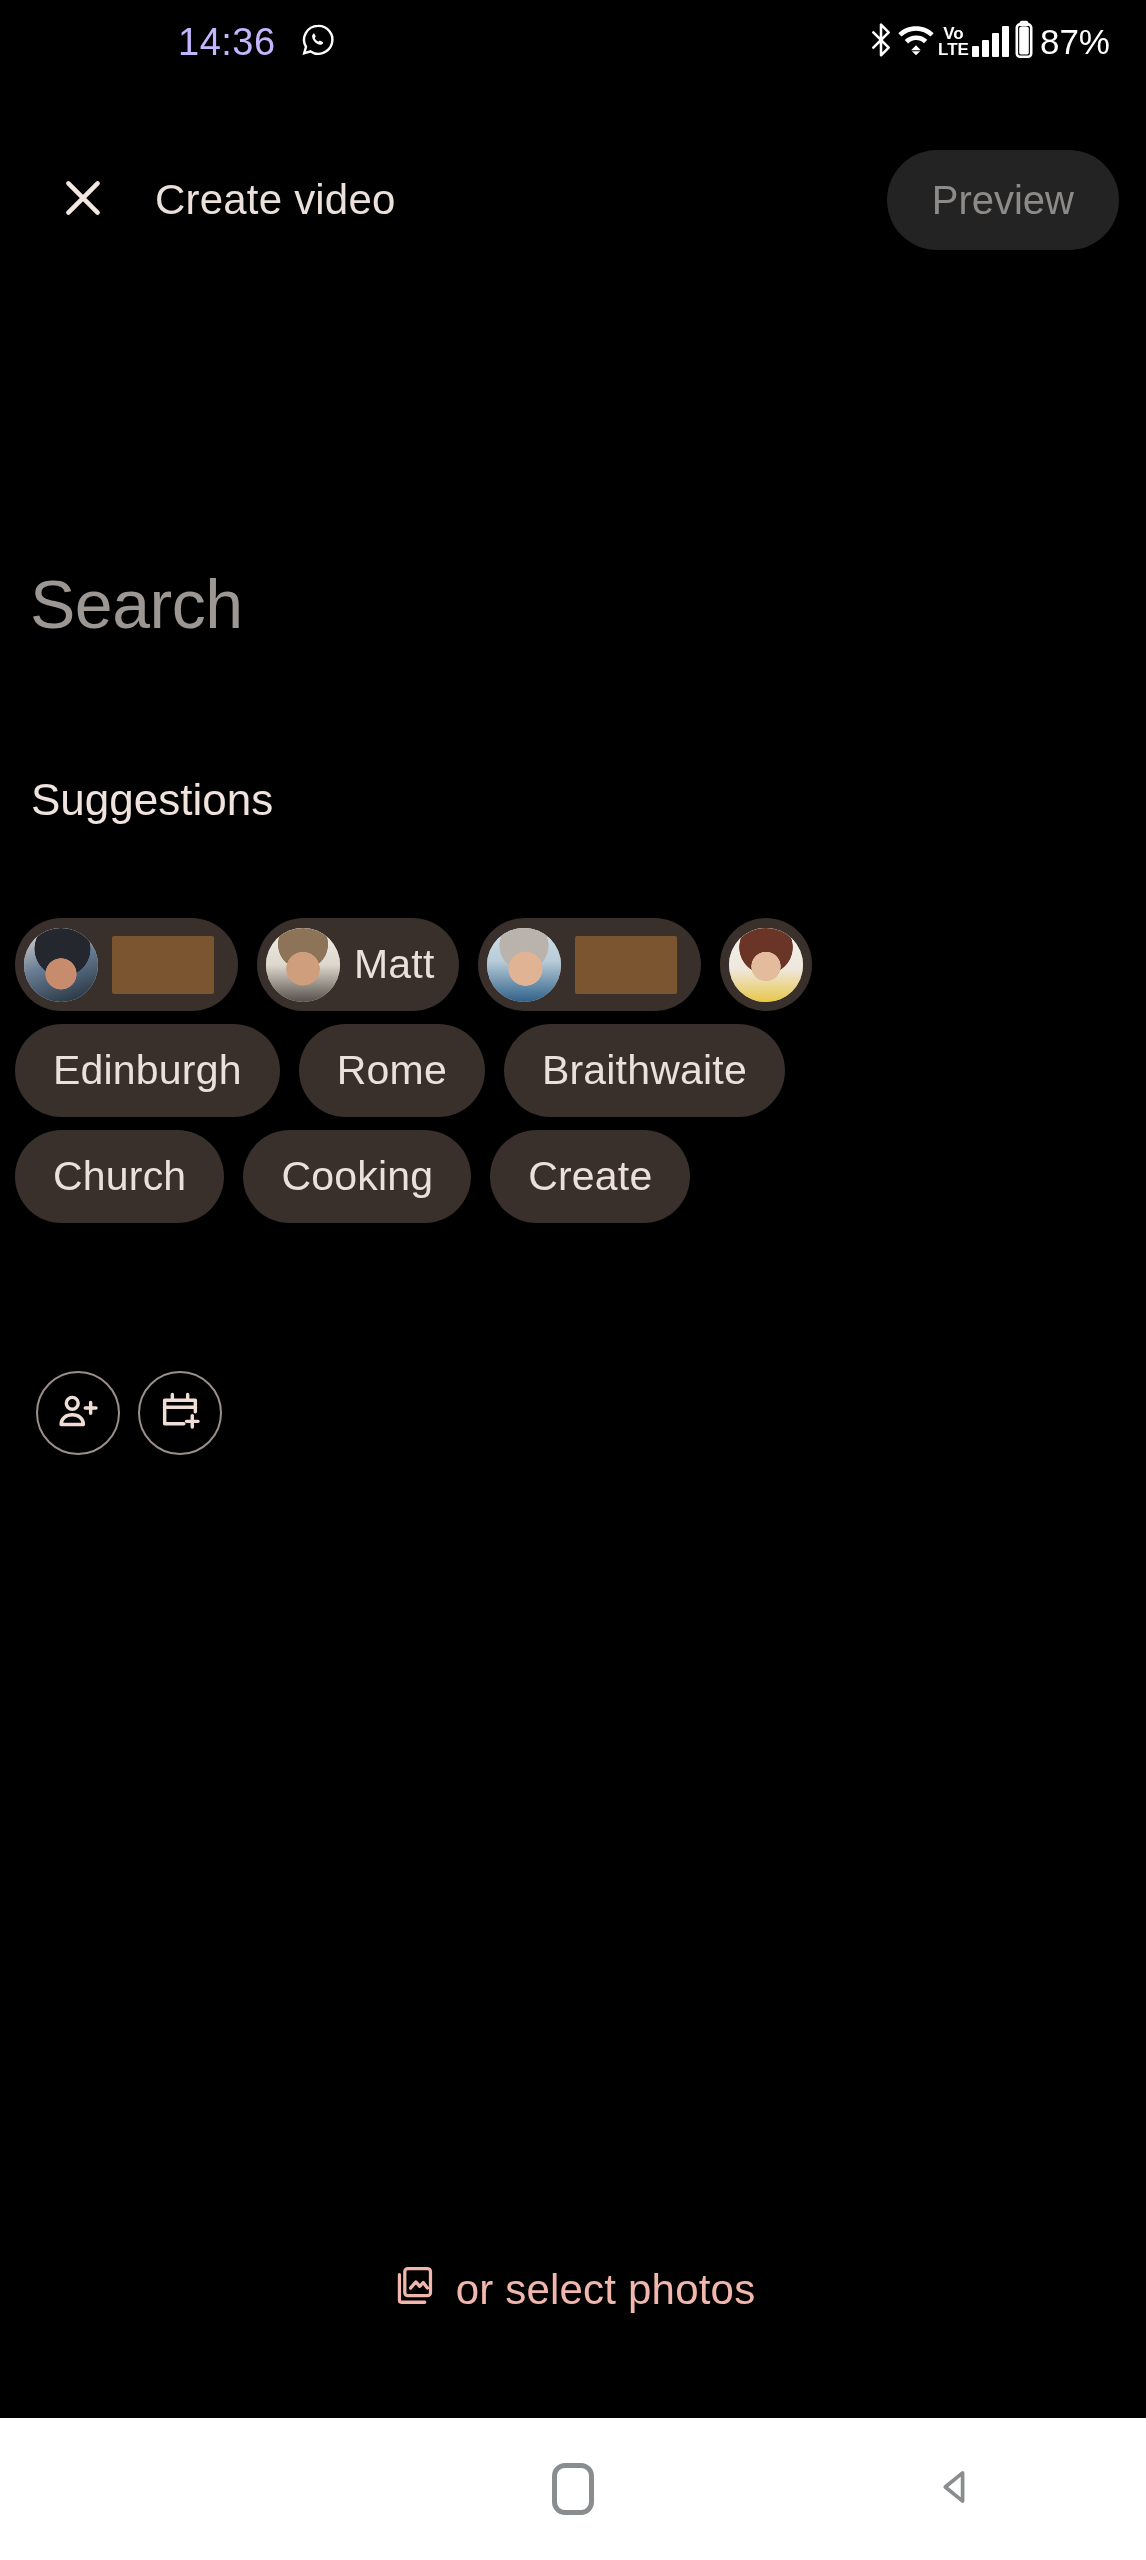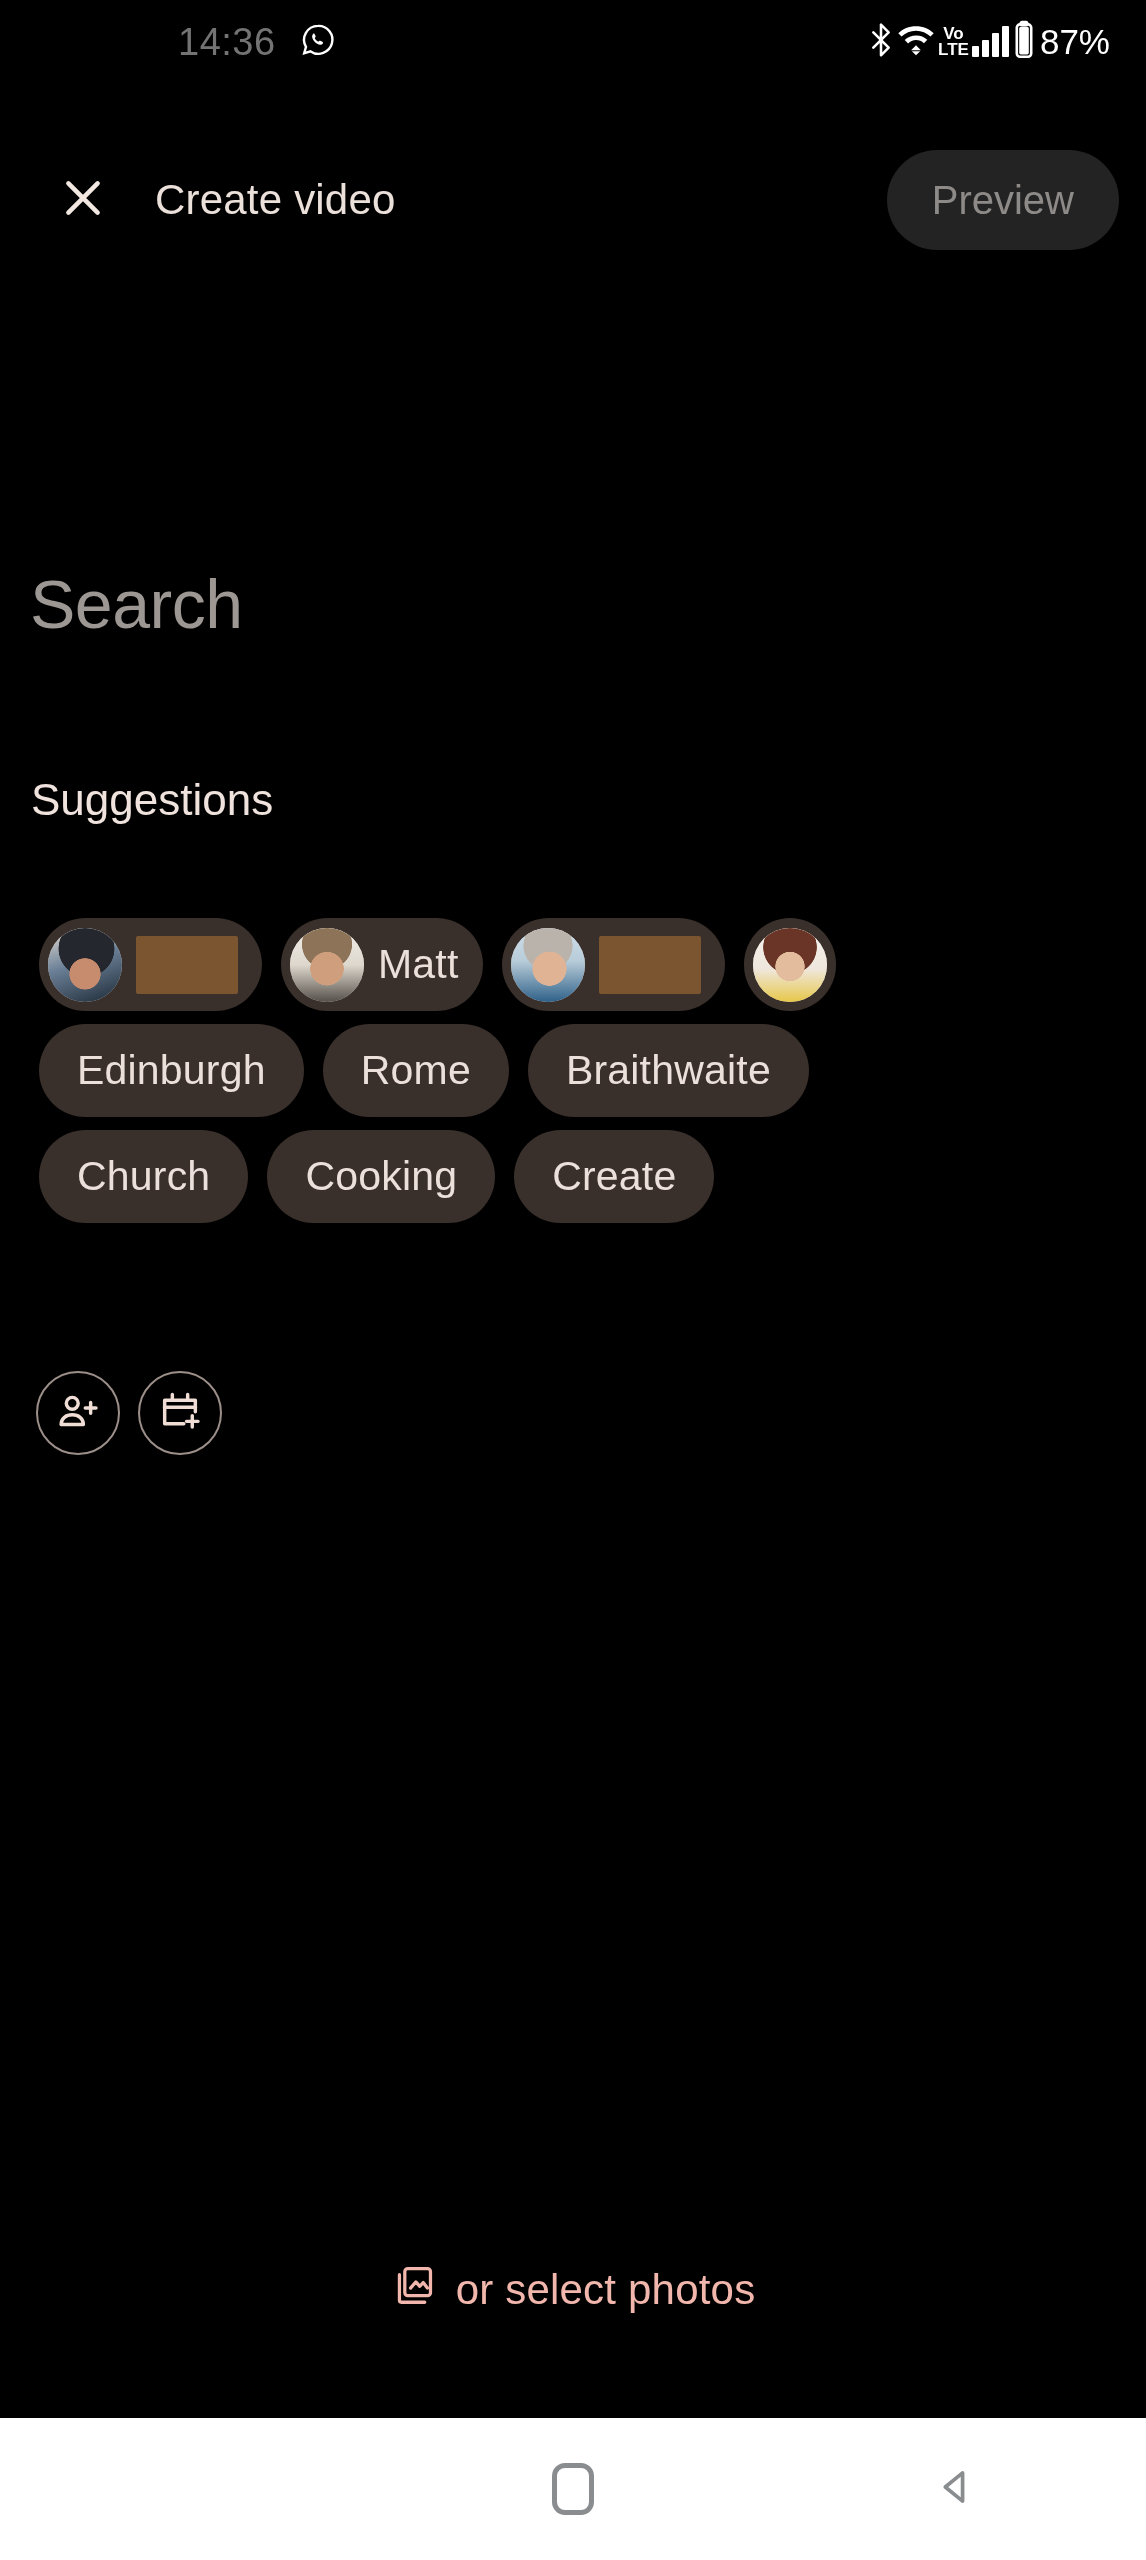--- a/index.html
+++ b/index.html
@@ -27,21 +27,21 @@
   }
   .sb-left {
     display: flex;
     align-items: center;
     margin-left: 178px;
     gap: 24px;
   }
   .sb-clock {
     font-size: 38px;
     letter-spacing: 0.5px;
-    color: #737373;
+    color: #c4b5fd;
   }
   .sb-right {
     margin-left: auto;
     margin-right: 36px;
     display: flex;
     align-items: center;
     gap: 3px;
   }
   .sb-battery-text {
     font-size: 35px;
@@ -137,21 +137,21 @@
   .chip-rows {
     position: absolute;
     top: 918px;
     left: 0;
     width: 1146px;
   }
   .chip-row {
     display: flex;
     align-items: flex-end;
     gap: 19px;
-    padding-left: 39px;
+    padding-left: 15px;
     margin-bottom: 13px;
     white-space: nowrap;
   }
   .chip {
     background: #392f2b;
     border-radius: 58px;
     height: 93px;
     display: inline-flex;
     align-items: center;
     box-sizing: border-box;

